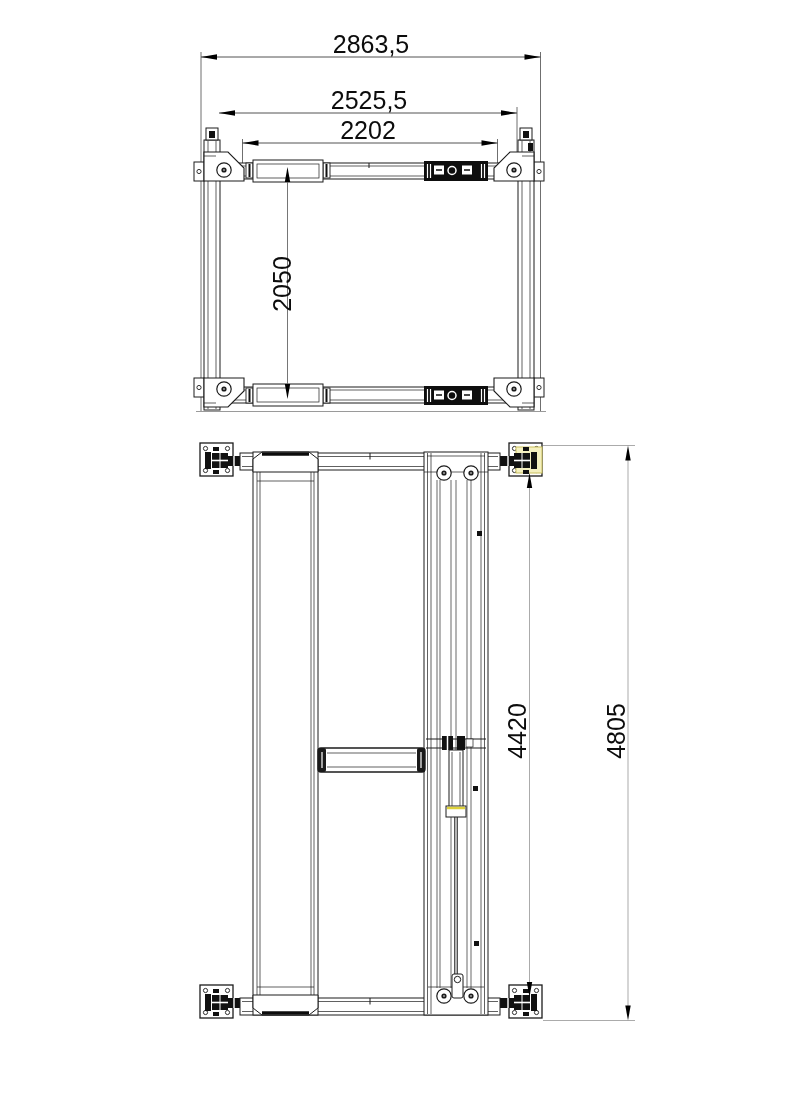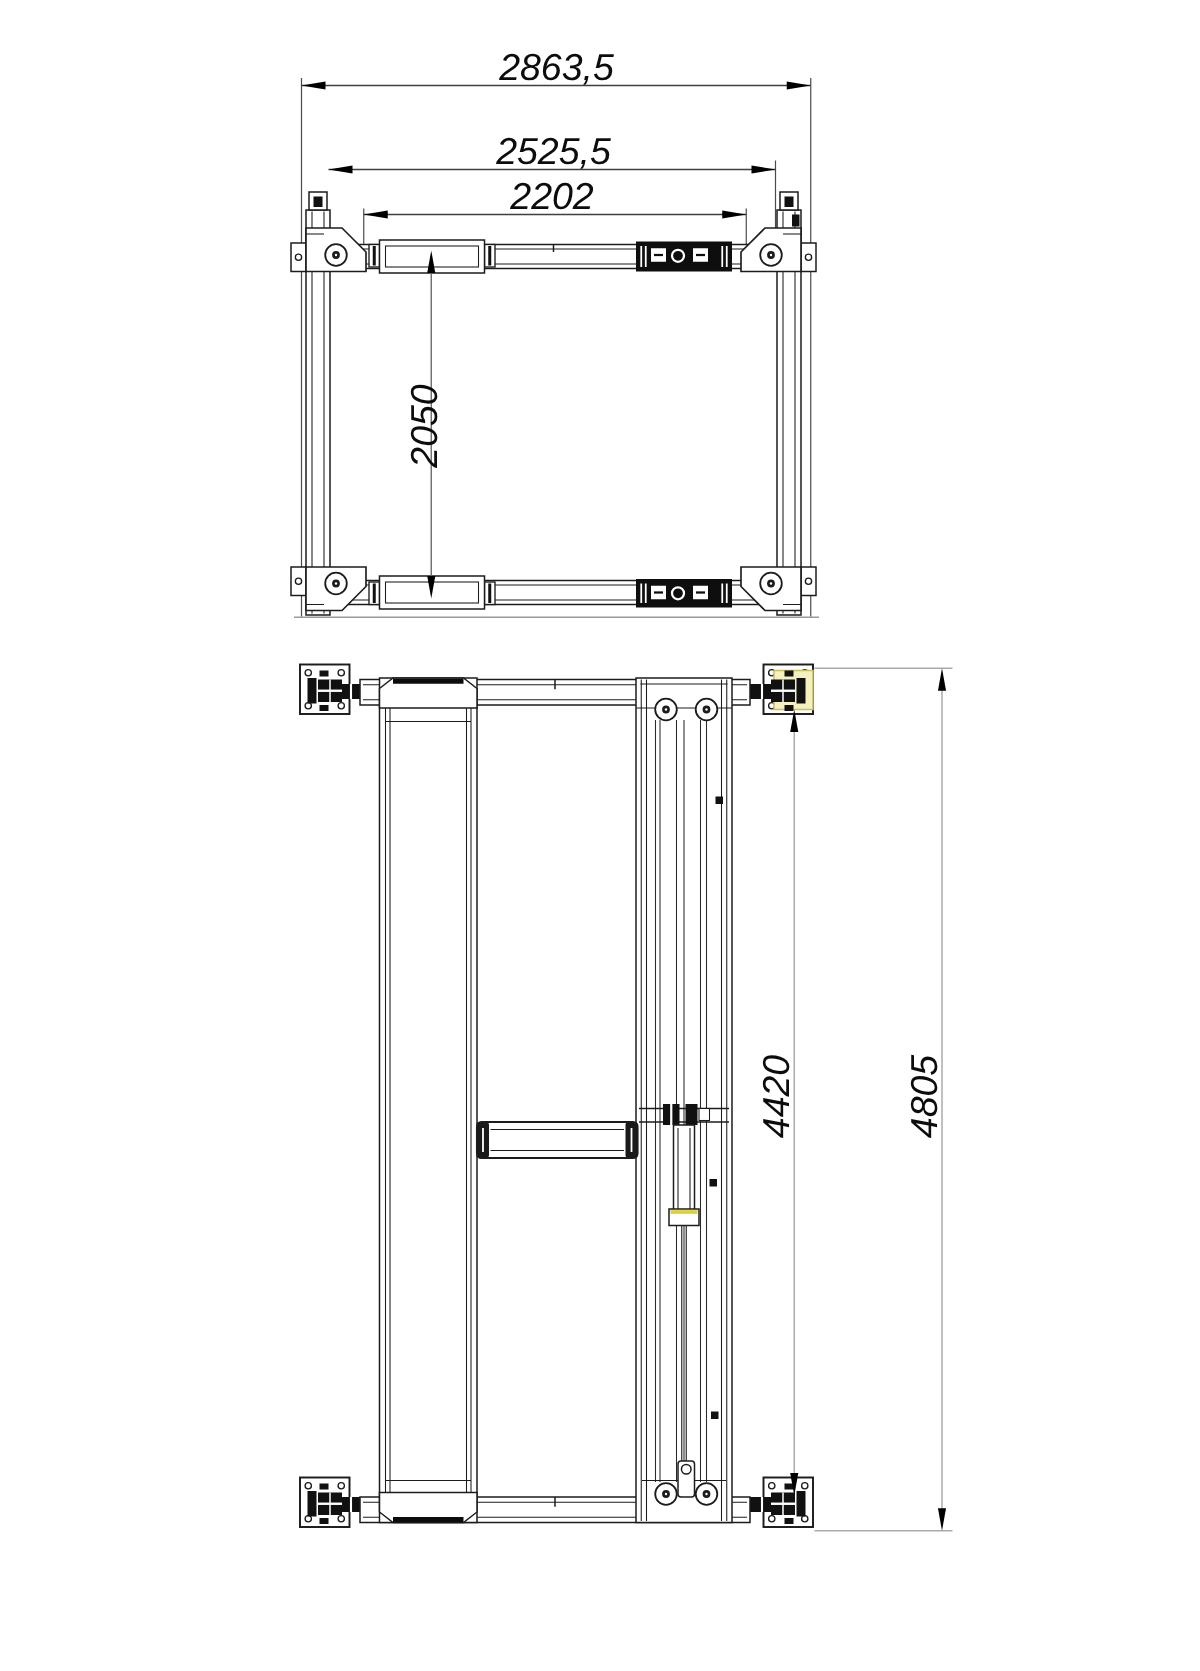--- a/index.html
+++ b/index.html
@@ -1,17 +1,17 @@
 <!DOCTYPE html>
 <html><head>
 <meta charset="utf-8">
 <style>
   html,body{margin:0;padding:0;background:#ffffff;}
   #sheet{position:relative;width:800px;height:1114px;background:#ffffff;overflow:hidden;
-         font-family:"Liberation Sans", sans-serif;font-style:italic;}
+         font-family:"Liberation Sans", sans-serif;}
   svg{display:block;}
   .ln{stroke:#1c1c1c;fill:none;stroke-width:1;}
   .thin{stroke:#1c1c1c;fill:none;stroke-width:0.7;}
   .wfill{fill:#ffffff;}
   .dark{fill:#111111;stroke:none;}
   .ext{stroke:#4a4a4a;stroke-width:0.8;fill:none;}
   .dimT{stroke:#3f3f3f;stroke-width:0.9;fill:none;}
   .dimB{stroke:#ababab;stroke-width:1;fill:none;}
   .arrow{fill:#000000;stroke:none;}
   .dimtxt{font-family:"Liberation Sans", sans-serif;font-size:25px;fill:#0c0c0c;}

